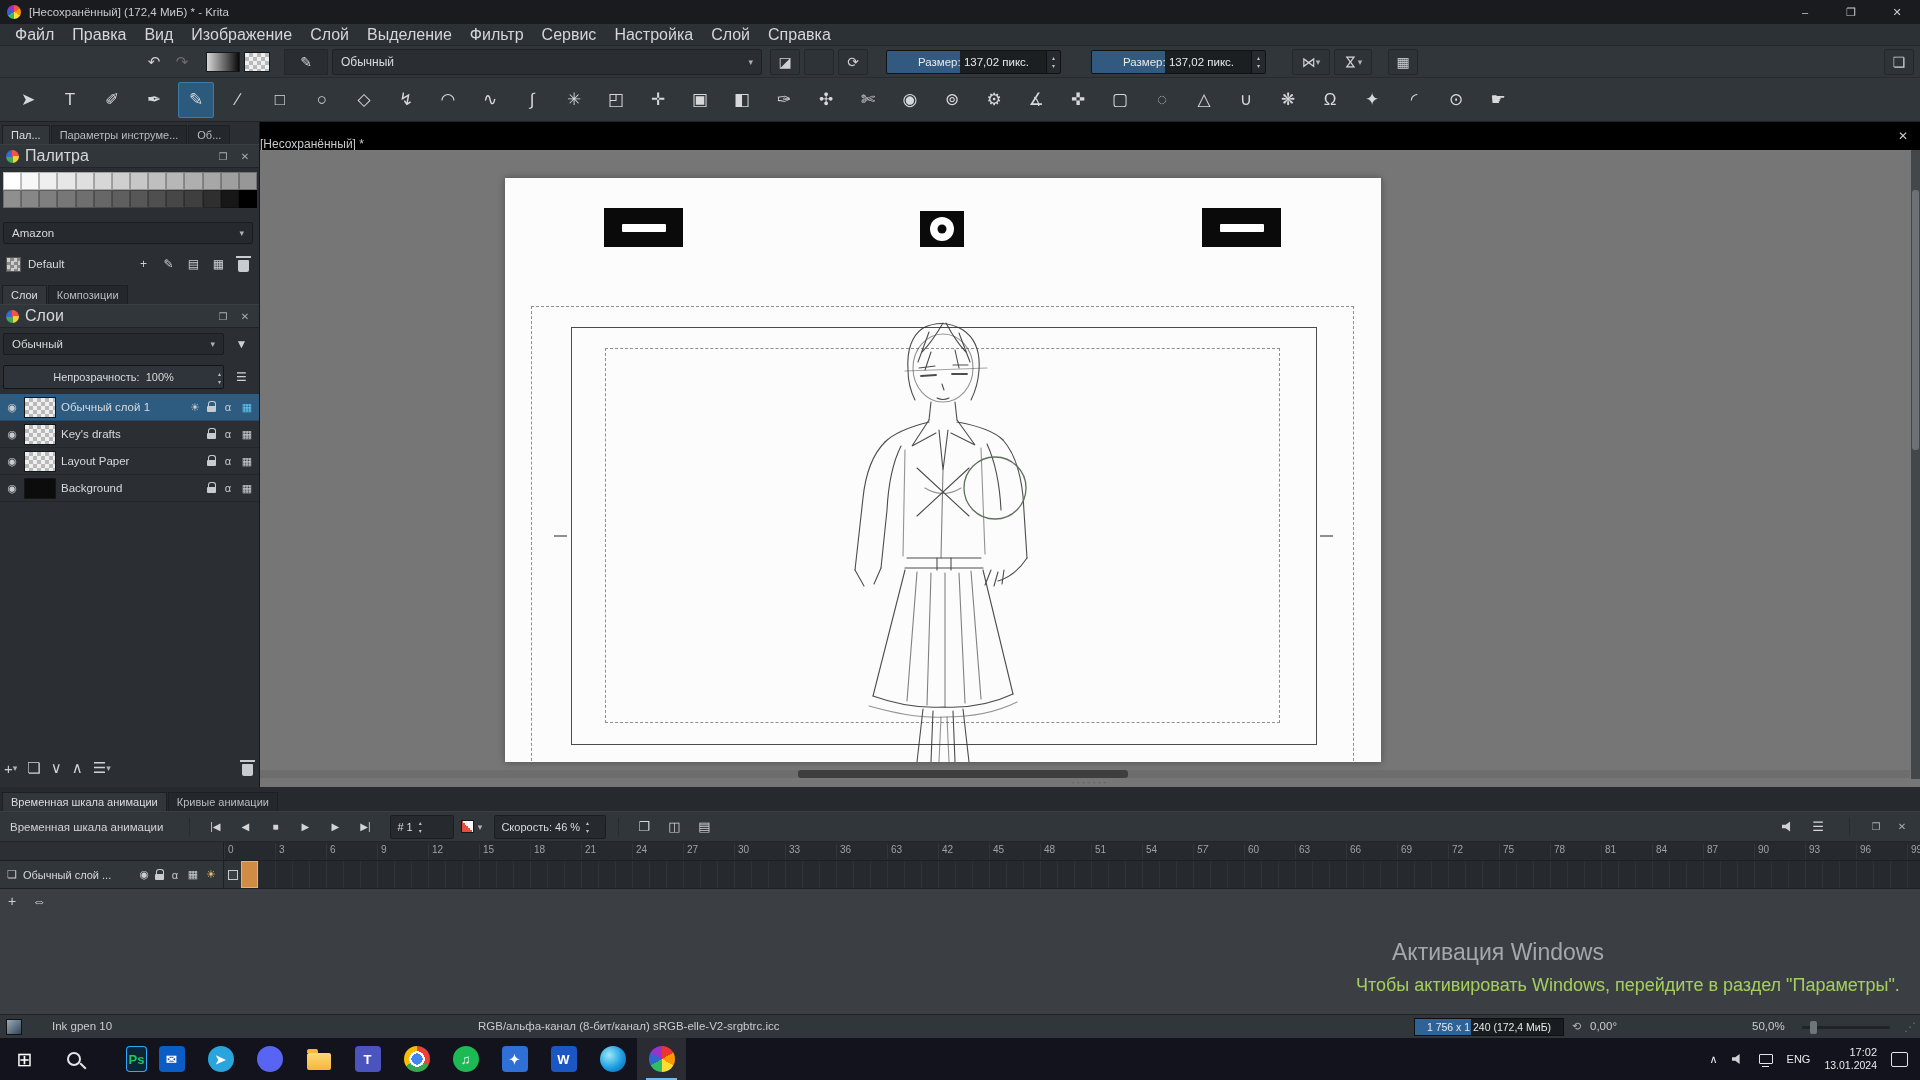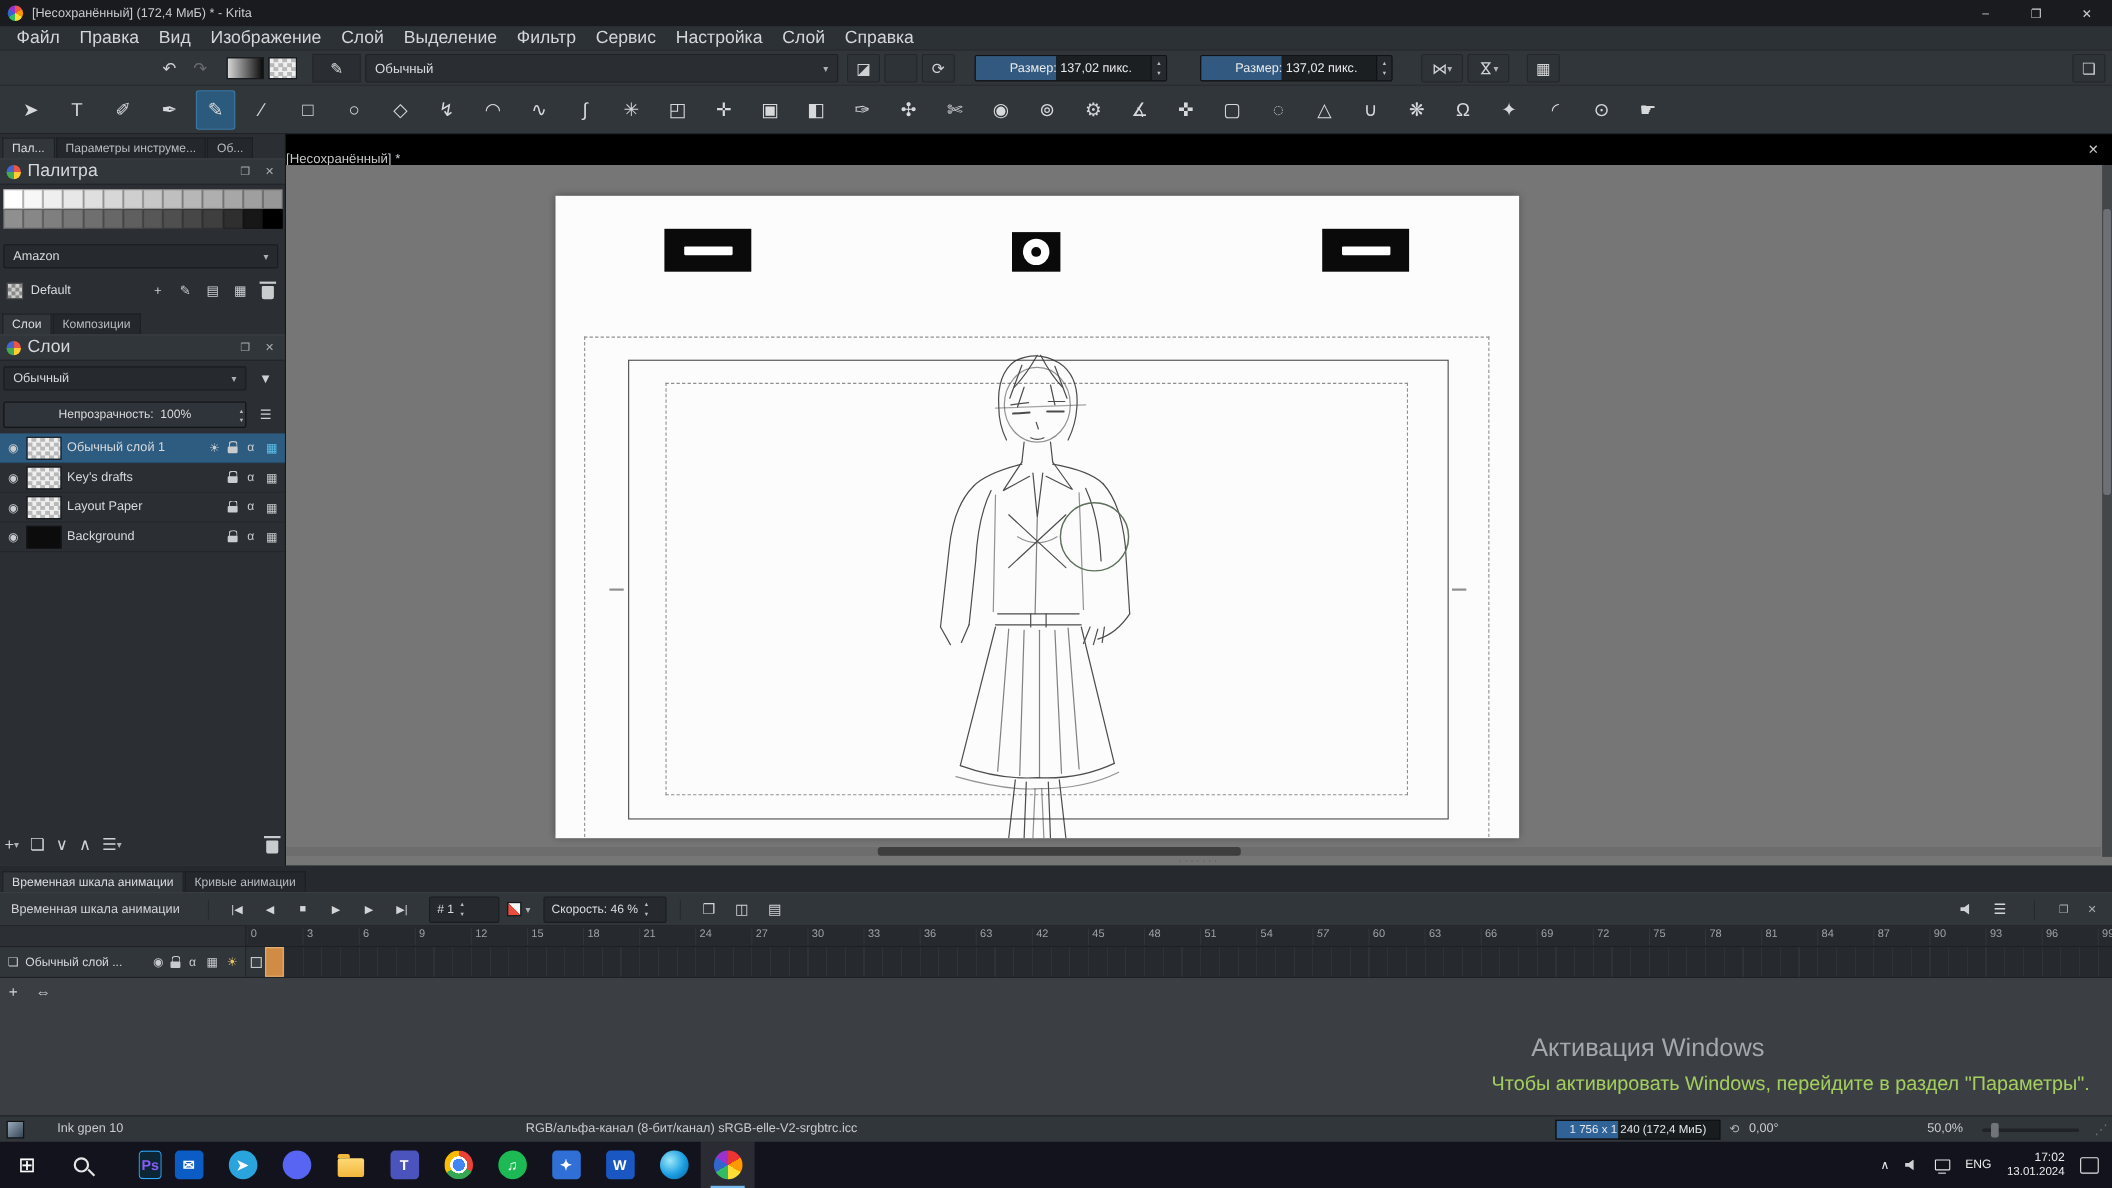--- a/index.html
+++ b/index.html
@@ -641,21 +641,21 @@
 
   <div id="taskbar">
     <div id="taskbar-apps">
         <div class="tapp">
           <span class="appsq" style="color: rgb(255, 255, 255); background: transparent; font-size: 19px; font-weight: normal;">⊞</span>
         </div>
         <div class="tapp">
           <span class="mag"></span>
         </div>
         <div class="tapp">
-          <span class="appsq" style="background: rgb(13, 38, 54); color: #8b5cf6; box-shadow: rgb(49, 168, 255) 0px 0px 0px 1px inset; margin-left: 28px;">Ps</span>
+          <span class="appsq" style="background: rgb(13, 38, 54); color: #22c55e; box-shadow: rgb(49, 168, 255) 0px 0px 0px 1px inset; margin-left: 28px;">Ps</span>
         </div>
         <div class="tapp">
           <span class="appsq" style="background: rgb(11, 92, 196); color: rgb(255, 255, 255);">✉</span>
         </div>
         <div class="tapp">
           <span class="appsq circle" style="background: rgb(42, 164, 220); color: rgb(255, 255, 255); font-size: 13px;">➤</span>
         </div>
         <div class="tapp">
           <span class="appsq circle" style="background: rgb(88, 101, 242); color: rgb(255, 255, 255);"></span>
         </div>

